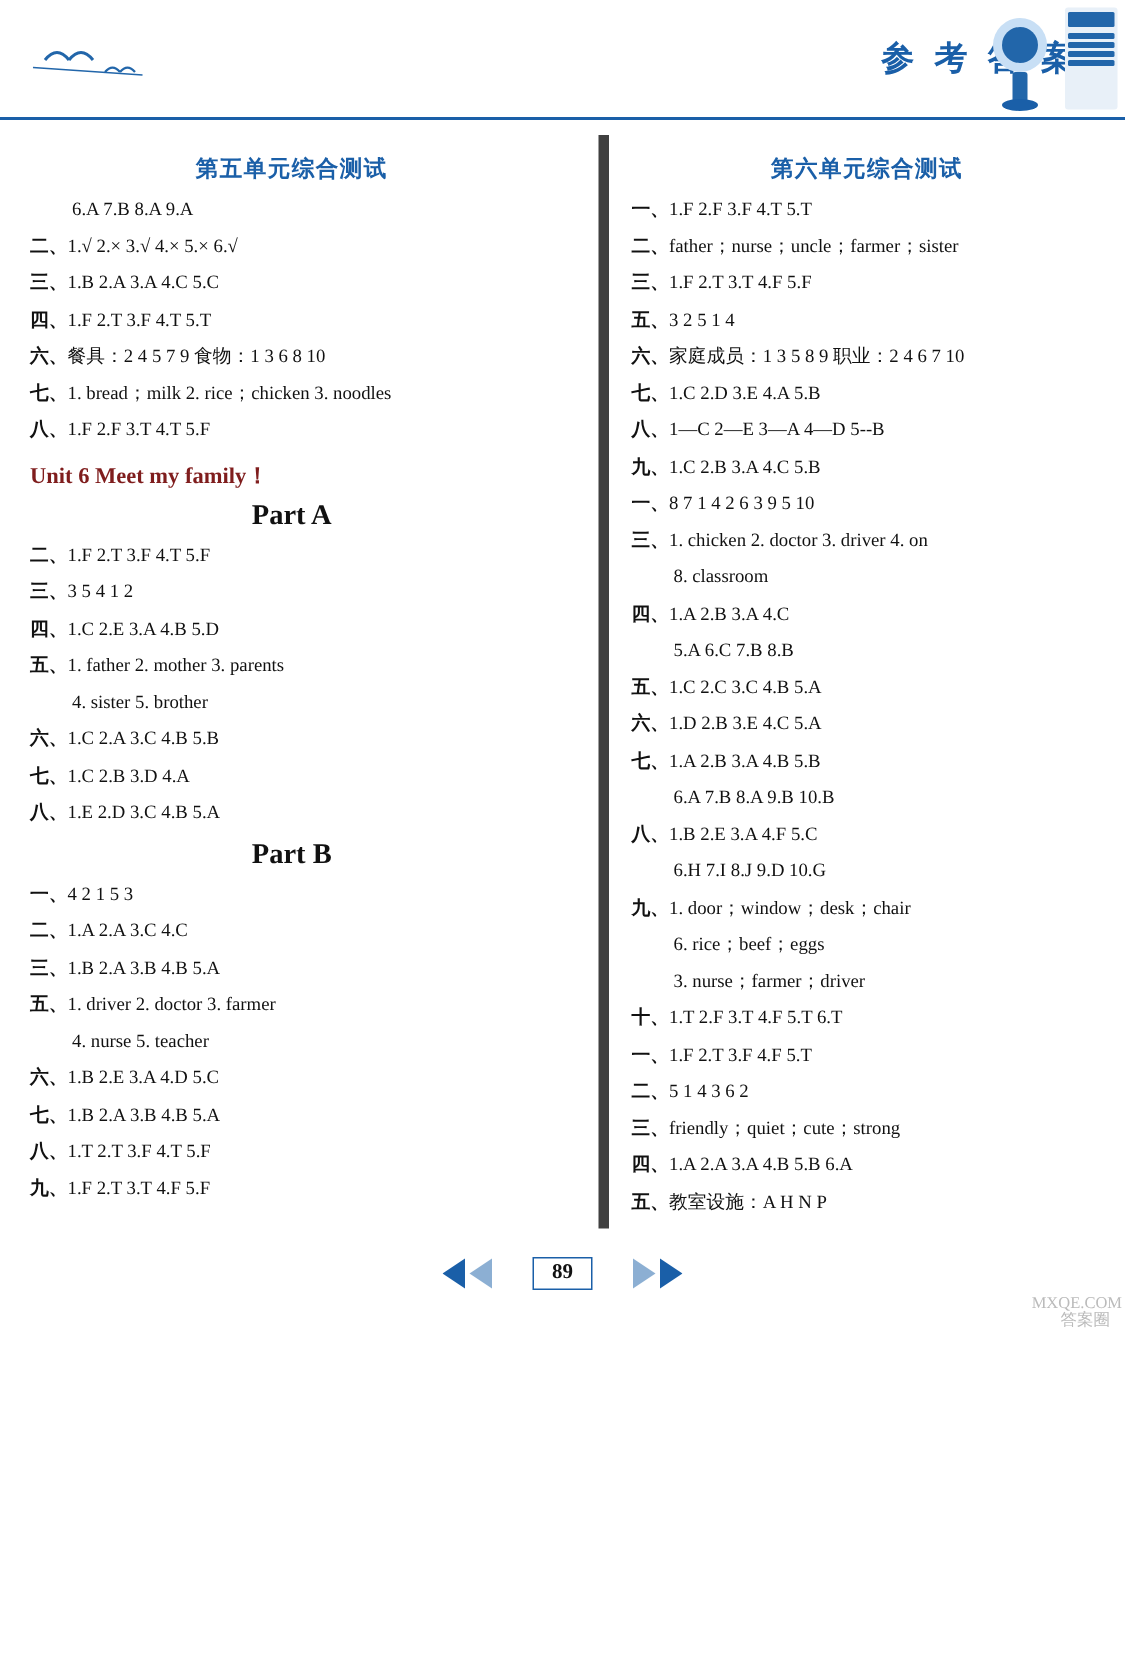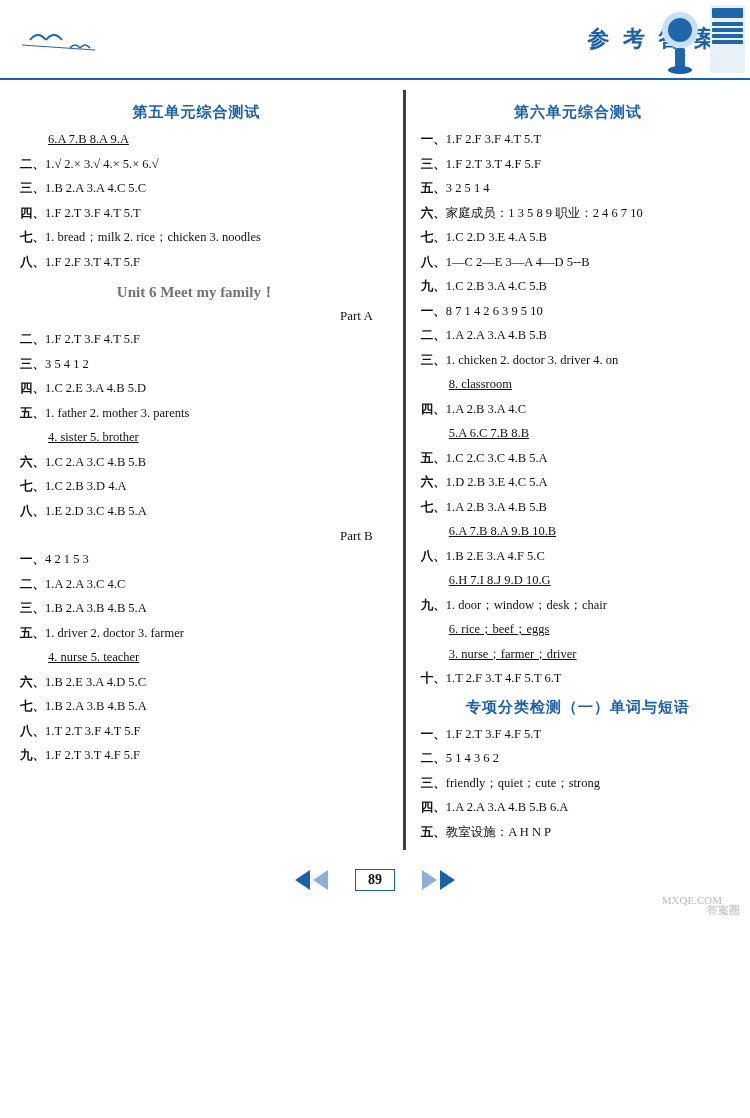--- a/index.html
+++ b/index.html
@@ -40,61 +40,60 @@
     }
 
     
     .content {
       display: flex;
       padding: 10px 0;
     }
     .col-left {
       width: 446px;
       padding: 5px 30px 5px 20px;
-      border-right: 3px solid #404040;
+      border-right: 7px solid #404040;
     }
     .col-right {
       width: 380px;
       padding: 5px 15px 5px 15px;
     }
 
     .section-title {
       text-align: center;
       font-size: 15px;
       font-weight: bold;
       color: #1a5fa8;
       margin: 8px 0 6px 0;
       letter-spacing: 1px;
     }
     .sub-title {
-      text-align: right;
-      font-size: 13px;
-      font-weight: normal;
+      text-align: center;
+      font-size: 19px;
+      font-weight: bold;
       color: #111;
       margin: 6px 0 4px 0;
     }
     .unit-title {
-      text-align: center;
+      text-align: left;
       font-size: 15px;
       font-weight: bold;
-      color: #737373;
+      color: #7f1d1d;
       margin: 10px 0 4px 0;
     }
 
     .answer-line {
       line-height: 1.8;
       margin: 2px 0;
       font-size: 12.5px;
     }
     .answer-line .label {
       font-weight: bold;
     }
     .indent {
       padding-left: 28px;
-      text-decoration: underline;
     }
 
     
     .footer {
       position: absolute;
       bottom: 0;
       left: 0;
       right: 0;
       height: 50px;
       display: flex;
@@ -160,20 +159,23 @@
       <div class="answer-line">
         <span class="label">二、</span><span>1.√   2.×   3.√   4.×   5.×   6.√</span>
       </div>
       <div class="answer-line">
         <span class="label">三、</span><span>1.B   2.A   3.A   4.C   5.C</span>
       </div>
       <div class="answer-line">
         <span class="label">四、</span><span>1.F   2.T   3.F   4.T   5.T</span>
       </div>
       <div class="answer-line">
+        <span class="label">六、</span><span>餐具：2 4 5 7 9   食物：1 3 6 8 10</span>
+      </div>
+      <div class="answer-line">
         <span class="label">七、</span><span>1. bread；milk   2. rice；chicken   3. noodles</span>
       </div>
       <div class="answer-line">
         <span class="label">八、</span><span>1.F   2.F   3.T   4.T   5.F</span>
       </div>
     </div>
 
     <div class="unit-title">Unit 6  Meet my family！</div>
     <div class="sub-title">Part A</div>
 
@@ -240,20 +242,23 @@
 
   <div class="col-right">
 
     <div class="section-title">第六单元综合测试</div>
 
     <div>
       <div class="answer-line">
         <span class="label">一、</span><span>1.F   2.F   3.F   4.T   5.T</span>
       </div>
       <div class="answer-line">
+        <span class="label">二、</span><span>father；nurse；uncle；farmer；sister</span>
+      </div>
+      <div class="answer-line">
         <span class="label">三、</span><span>1.F   2.T   3.T   4.F   5.F</span>
       </div>
       <div class="answer-line">
         <span class="label">五、</span><span>3   2   5   1   4</span>
       </div>
       <div class="answer-line">
         <span class="label">六、</span><span>家庭成员：1 3 5 8 9   职业：2 4 6 7 10</span>
       </div>
       <div class="answer-line">
         <span class="label">七、</span><span>1.C   2.D   3.E   4.A   5.B</span>
@@ -265,23 +270,20 @@
         <span class="label">九、</span><span>1.C   2.B   3.A   4.C   5.B</span>
       </div>
     </div>
 
 
     <div>
       <div class="answer-line">
         <span class="label">一、</span><span>8   7   1   4   2   6   3   9   5   10</span>
       </div>
       <div class="answer-line">
-        <span class="label">二、</span><span>1.A   2.A   3.A   4.B   5.B</span>
-      </div>
-      <div class="answer-line">
         <span class="label">三、</span><span>1. chicken   2. doctor   3. driver   4. on</span>
       </div>
       <div class="answer-line indent">
         <span>8. classroom</span>
       </div>
       <div class="answer-line">
         <span class="label">四、</span><span>1.A   2.B   3.A   4.C</span>
       </div>
       <div class="answer-line indent">
         <span>5.A   6.C   7.B   8.B</span>
@@ -311,21 +313,20 @@
         <span>6. rice；beef；eggs</span>
       </div>
       <div class="answer-line indent">
         <span>3. nurse；farmer；driver</span>
       </div>
       <div class="answer-line">
         <span class="label">十、</span><span>1.T   2.F   3.T   4.F   5.T   6.T</span>
       </div>
     </div>
 
-    <div class="section-title">专项分类检测（一）单词与短语</div>
 
     <div>
       <div class="answer-line">
         <span class="label">一、</span><span>1.F   2.T   3.F   4.F   5.T</span>
       </div>
       <div class="answer-line">
         <span class="label">二、</span><span>5   1   4   3   6   2</span>
       </div>
       <div class="answer-line">
         <span class="label">三、</span><span>friendly；quiet；cute；strong</span>
@@ -348,14 +349,14 @@
       <polygon points="0,12 15,2 15,22" fill="#1a5fa8"></polygon>
       <polygon points="18,12 33,2 33,22" fill="#1a5fa8" opacity="0.5"></polygon>
     </svg>
     <div class="footer-num">89</div>
     <svg width="60" height="24" viewBox="0 0 60 24">
       <polygon points="60,12 45,2 45,22" fill="#1a5fa8"></polygon>
       <polygon points="42,12 27,2 27,22" fill="#1a5fa8" opacity="0.5"></polygon>
     </svg>
   </div>
   <div style="position:absolute;right:10px;bottom:2px;font-size:11px;color:#bbb;">答案圈</div>
-  <div style="position:absolute;right:28px;bottom:14px;font-size:11px;color:#bbb;">MXQE.COM</div>
+  <div style="position:absolute;right:2px;bottom:14px;font-size:11px;color:#bbb;">MXQE.COM</div>
 </div>
 
 </body></html>

